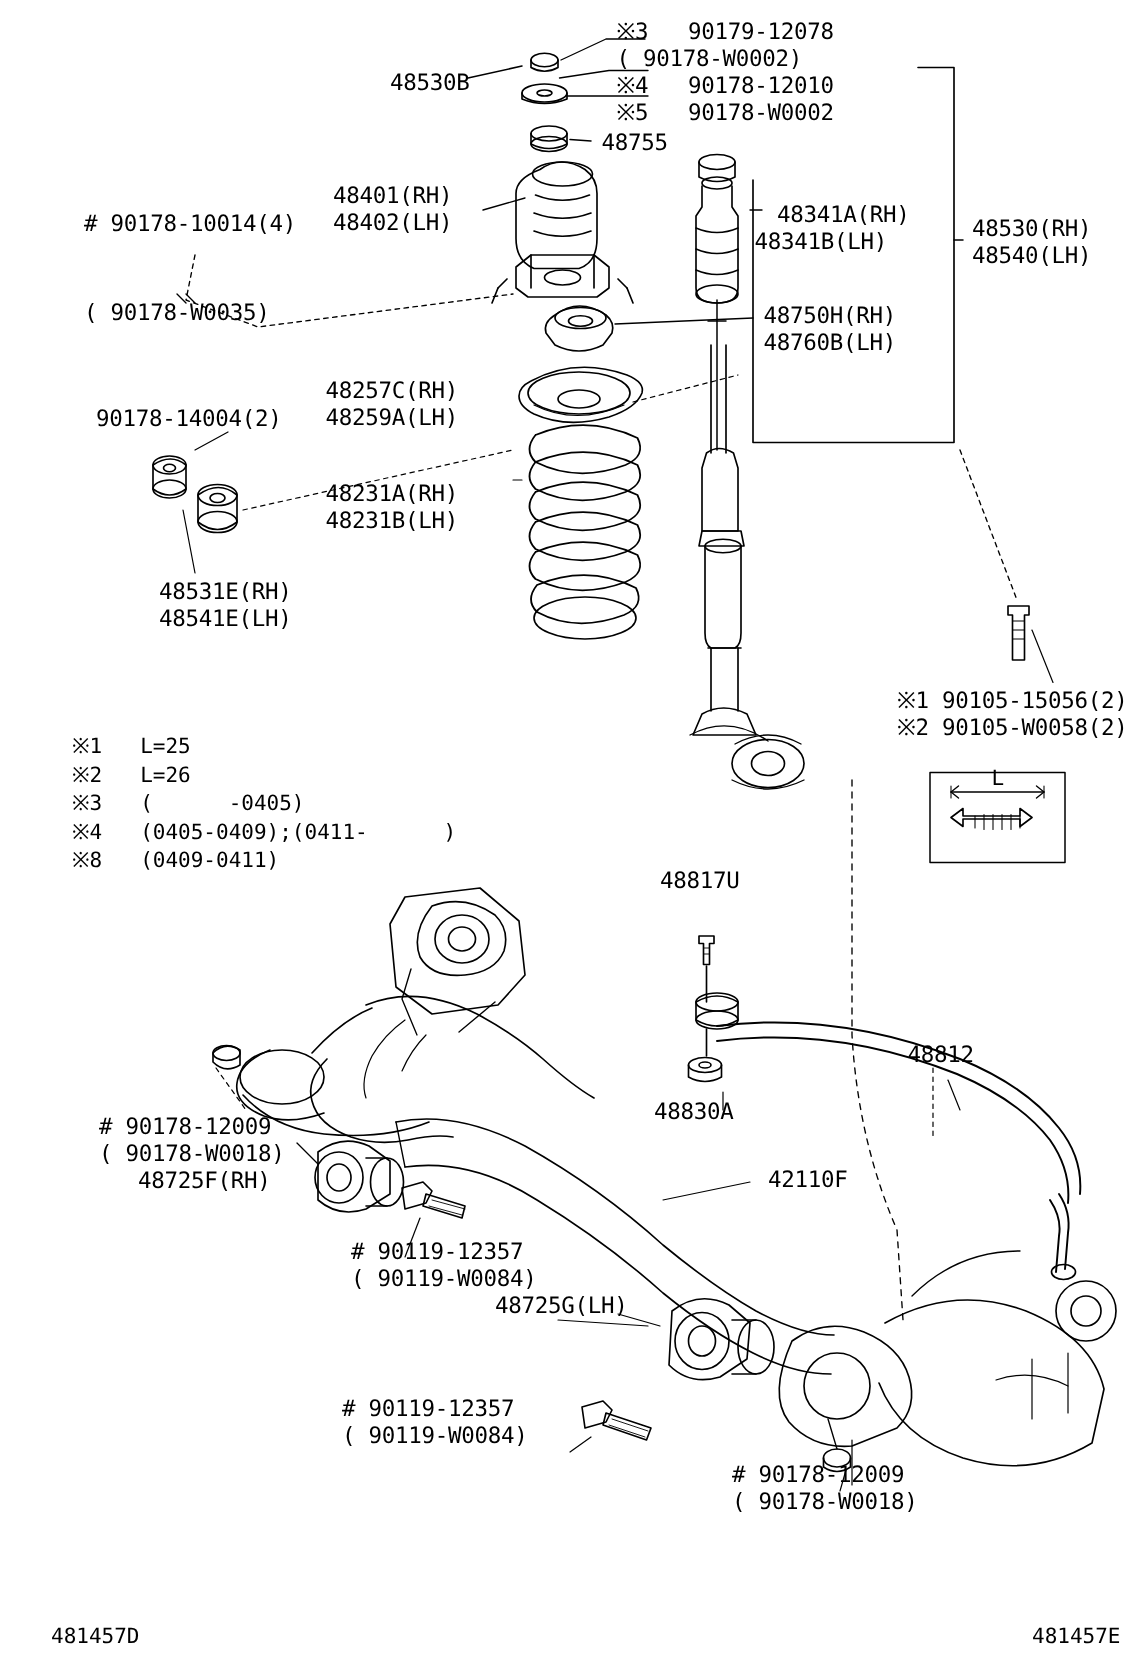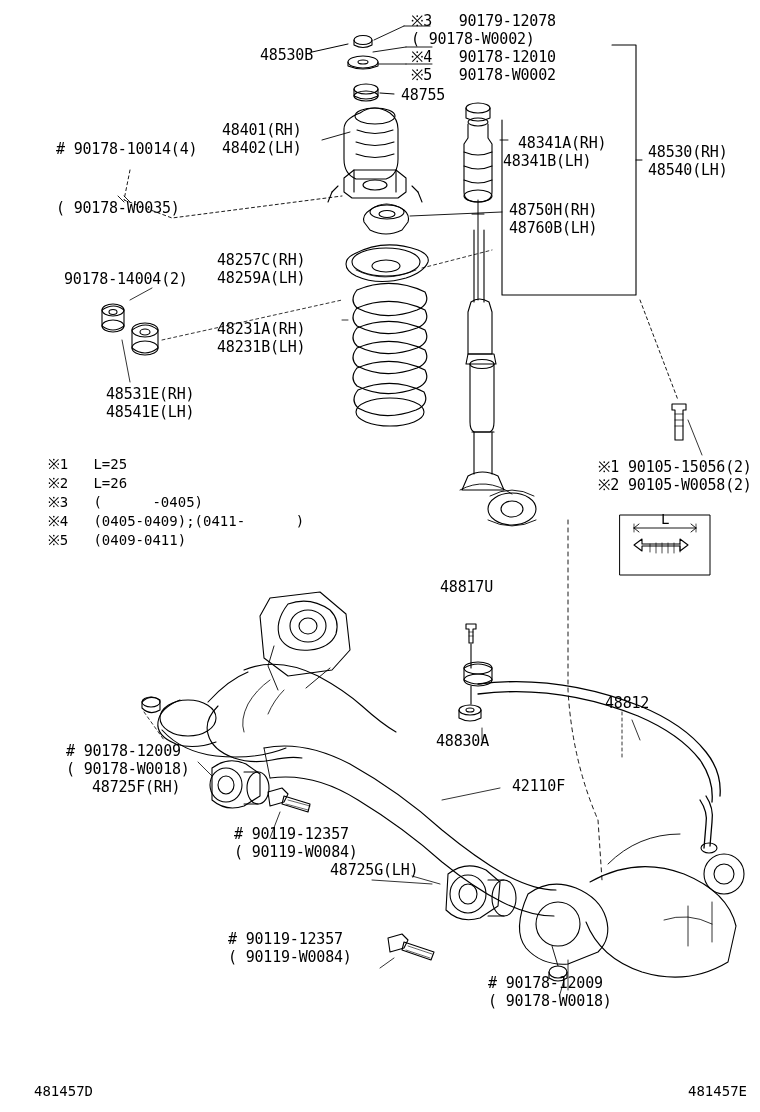--- a/index.html
+++ b/index.html
@@ -47,20 +47,21 @@
     font-family: "DejaVu Sans Mono", monospace;
     font-size: 14px;
     color: #000;
   }
   .notes {
     position: absolute;
     font-family: "DejaVu Sans Mono", monospace;
     font-size: 14px;
     line-height: 19px;
     white-space: pre;
+    margin-top: 34px;
   }
 </style>
 </head>
 <body>
 
 <div id="sheet">
 
   <svg class="art" viewBox="0 0 760 1112">
     <g fill="none" stroke="#000" stroke-width="1.1" stroke-linecap="round" stroke-linejoin="round">
 
@@ -316,20 +317,20 @@
   <div class="lbl" style="left:216px; top:930px;"># 90119-12357</div>
   <div class="lbl" style="left:216px; top:948px;">( 90119-W0084)</div>
 
   <div class="lbl" style="left:476px; top:974px;"># 90178-12009</div>
   <div class="lbl" style="left:476px; top:992px;">( 90178-W0018)</div>
 
   <div class="notes" style="left:36px; top:455px;">※1   L=25</div>
   <div class="notes" style="left:36px; top:474px;">※2   L=26</div>
   <div class="notes" style="left:36px; top:493px;">※3   (      -0405)</div>
   <div class="notes" style="left:36px; top:512px;">※4   (0405-0409);(0411-      )</div>
-  <div class="notes" style="left:36px; top:531px;">※5   (0409-0411)</div>
+  <div class="notes" style="left:36px; top:531px;">※8   (0409-0411)</div>
 
   <div class="lbl small" style="left:649px; top:511px;">L</div>
 
   <div class="corner" style="left:22px; top:1083px;">481457D</div>
   <div class="corner" style="left:676px; top:1083px;text-align:right;">481457E</div>
 
 </div>
 
 </body></html>

